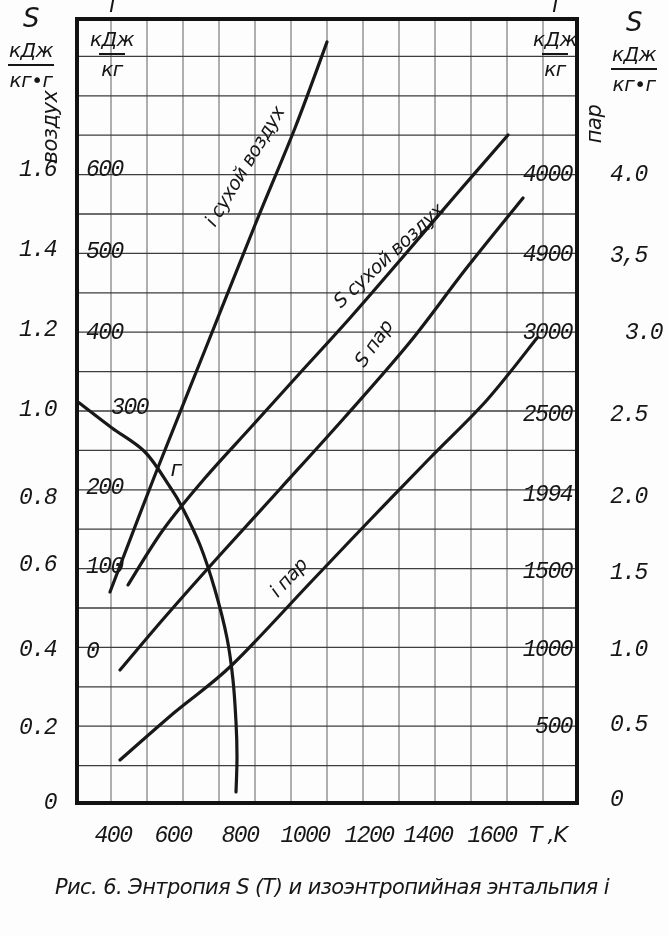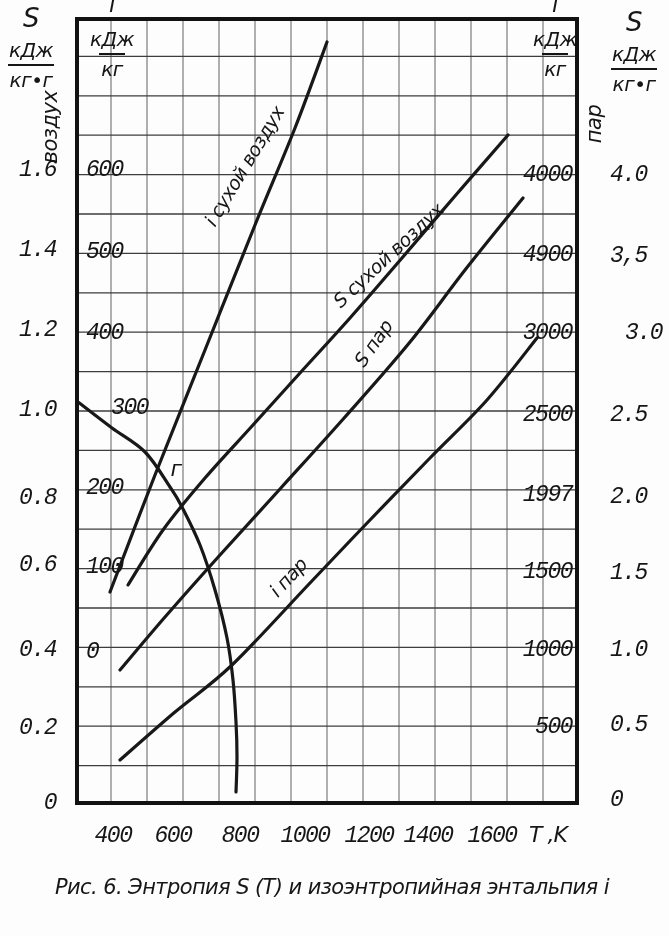--- a/index.html
+++ b/index.html
@@ -125,21 +125,21 @@
       <span class="tick" style="left: 86px; width: 62px; text-align: left; top: 238px;">500</span>
       <span class="tick" style="left: 86px; width: 62px; text-align: left; top: 319px;">400</span>
       <span class="tick" style="left: 86px; width: 62px; text-align: right; top: 394px;">300</span>
       <span class="tick" style="left: 86px; width: 62px; text-align: left; top: 474px;">200</span>
       <span class="tick" style="left: 86px; width: 62px; text-align: left; top: 553px;">100</span>
       <span class="tick" style="left: 86px; width: 62px; text-align: left; top: 638px;">0</span>
       <span class="tick" style="left: 512px; width: 60px; text-align: right; top: 161px;">4000</span>
       <span class="tick" style="left: 512px; width: 60px; text-align: right; top: 241px;">4900</span>
       <span class="tick" style="left: 512px; width: 60px; text-align: right; top: 319px;">3000</span>
       <span class="tick" style="left: 512px; width: 60px; text-align: right; top: 401px;">2500</span>
-      <span class="tick" style="left: 512px; width: 60px; text-align: right; top: 481px;">1997</span>
+      <span class="tick" style="left: 512px; width: 60px; text-align: right; top: 481px;">1994</span>
       <span class="tick" style="left: 512px; width: 60px; text-align: right; top: 558px;">1500</span>
       <span class="tick" style="left: 512px; width: 60px; text-align: right; top: 636px;">1000</span>
       <span class="tick" style="left: 512px; width: 60px; text-align: right; top: 713px;">500</span>
       <span class="tick" style="left: 610px; width: 52px; text-align: left; top: 161px;">4.0</span>
       <span class="tick" style="left: 610px; width: 52px; text-align: left; top: 242px;">3,5</span>
       <span class="tick" style="left: 610px; width: 52px; text-align: right; top: 319px;">3.0</span>
       <span class="tick" style="left: 610px; width: 52px; text-align: left; top: 401px;">2.5</span>
       <span class="tick" style="left: 610px; width: 52px; text-align: left; top: 483px;">2.0</span>
       <span class="tick" style="left: 610px; width: 52px; text-align: left; top: 559px;">1.5</span>
       <span class="tick" style="left: 610px; width: 52px; text-align: left; top: 636px;">1.0</span>

